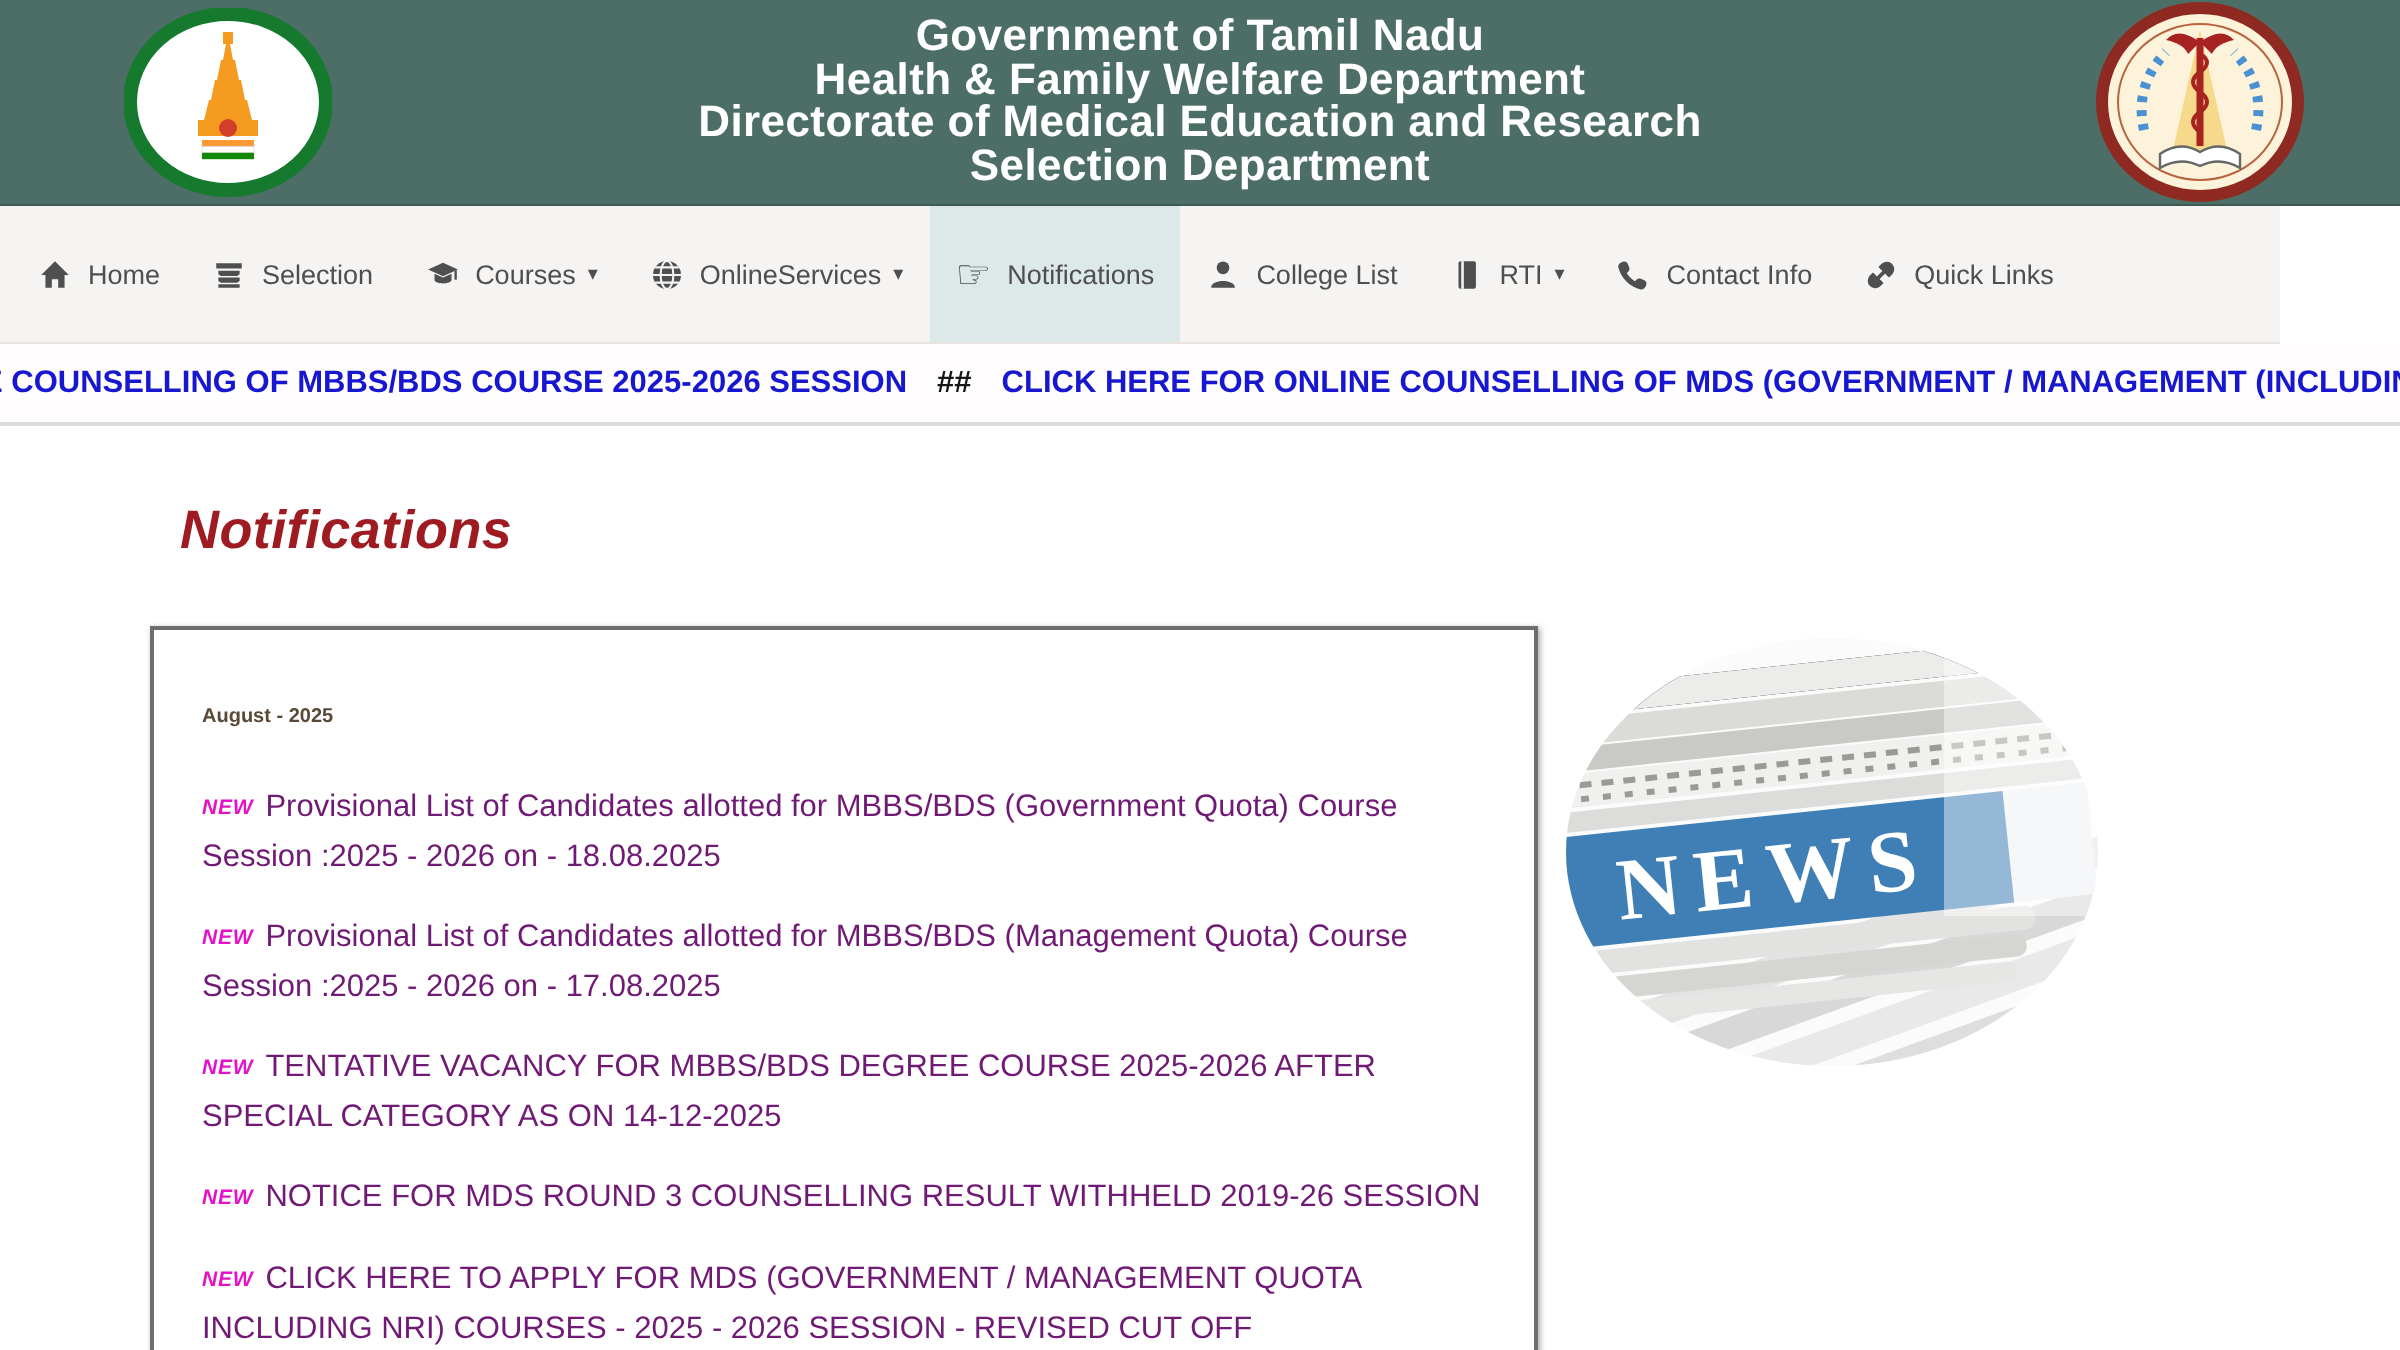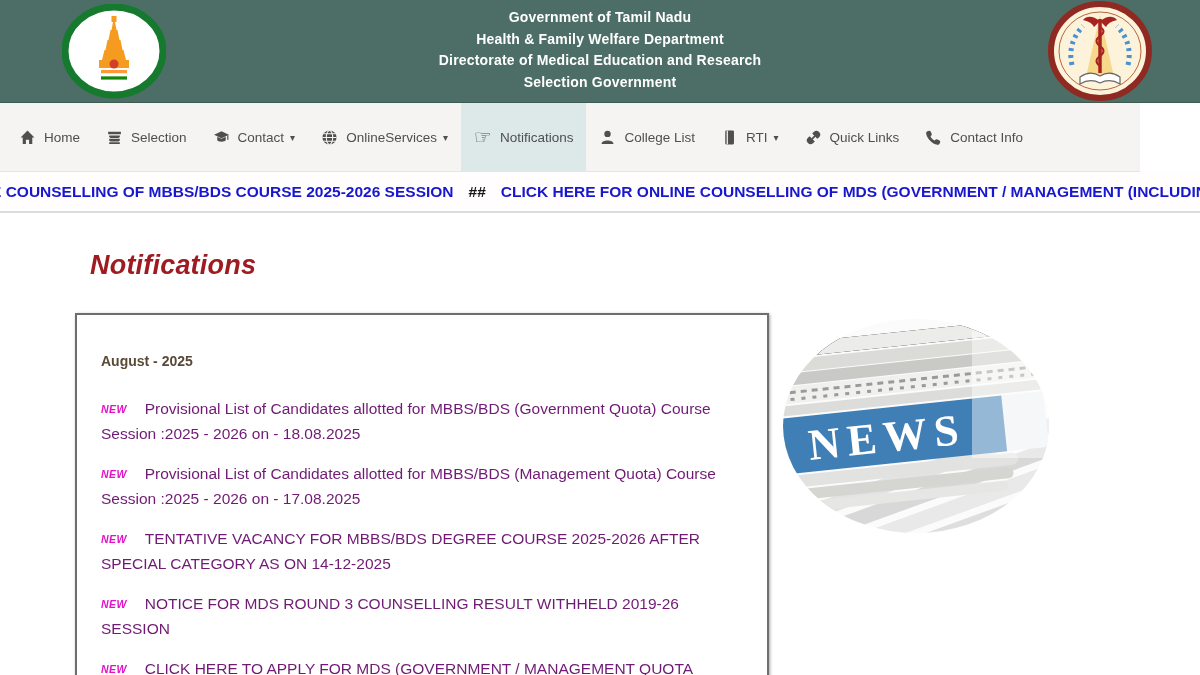--- a/index.html
+++ b/index.html
@@ -3,21 +3,21 @@
 <meta charset="utf-8">
 <style>
   * { margin:0; padding:0; box-sizing:border-box; }
   html,body { width:1200px; height:675px; overflow:hidden; background:#fff;
     font-family:"Liberation Sans", sans-serif; position:relative; }
 
   
   .header { position:absolute; left:0; top:0; width:1200px; height:103px;
     background:#4d6e66; border-bottom:1px solid #3e5a53; }
   .header-title { position:absolute; left:0; top:7px; width:1200px; text-align:center;
-    color:#ffffff; font-weight:bold; font-size:14px; line-height:21.5px; letter-spacing:.2px; }
+    color:#ffffff; font-weight:bold; font-size:22px; line-height:21.5px; letter-spacing:.2px; }
   .logo { position:absolute; }
   .logo-left { left:62px; top:4px; }
   .logo-right { left:1048px; top:1px; }
 
   
   .nav { position:absolute; left:0; top:103px; width:1140px; height:69px;
     background:#f6f4f3; display:flex; align-items:stretch; padding-left:6px;
     border-bottom:1px solid #e8e4e2; }
   .nav-item { display:flex; align-items:center; gap:8px; padding:0 13px;
     color:#4f4f4f; font-size:13.5px; cursor:pointer; white-space:nowrap; }
@@ -35,39 +35,39 @@
   .mseg.link { color:#1717cf; }
   .mseg.separator { color:#161616; }
 
   
   .page-heading { position:absolute; left:90px; top:250px; font-size:27px;
     font-style:italic; font-weight:bold; color:#9e1b22; letter-spacing:.2px; }
 
   .panel { position:absolute; left:75px; top:313px; width:694px; height:600px;
     background:#ffffff; border:2px solid #6e6e6e; box-shadow:1px 1px 3px rgba(0,0,0,.35);
     padding:38px 22px 0 24px; }
-  .month-heading { font-size:14px; font-weight:bold; color:#5b4937; margin-bottom:28px; }
+  .month-heading { font-size:10px; font-weight:bold; color:#5b4937; margin-bottom:28px; }
   .notice { font-size:15.5px; line-height:24px; margin-bottom:16px; }
   .new-badge { font-size:10.5px; font-weight:bold; font-style:italic; color:#e512c8;
-    letter-spacing:.4px; margin-right:18px; position:relative; top:-1px; }
+    letter-spacing:.4px; margin-right:6px; position:relative; top:-1px; }
   .notice a { color:#701a75; text-decoration:none; }
 
   .news-graphic { position:absolute; left:782px; top:318px; width:268px; height:222px; }
   .news-graphic text { font-family:"Liberation Serif", serif; font-weight:bold;
     fill:#ffffff; font-size:44px; letter-spacing:7px; }
 </style>
 </head>
 <body>
 
 <div class="header">
   <div class="header-title" id="header-lines">
       <div>Government of Tamil Nadu</div>
       <div>Health &amp; Family Welfare Department</div>
       <div>Directorate of Medical Education and Research</div>
-      <div>Selection Government</div>
+      <div>Selection Department</div>
     </div>
 
   <svg class="logo logo-left" width="104" height="95" viewBox="0 0 104 95">
     <ellipse cx="52" cy="47" rx="49" ry="44" fill="#ffffff" stroke="#157a2e" stroke-width="7"></ellipse>
     <g fill="#f59b1f">
       <rect x="37" y="56" width="30" height="8"></rect>
       <path d="M40 56 L42.5 46 H61.5 L64 56 Z"></path>
       <path d="M43.5 46 L45.5 36 H58.5 L60.5 46 Z"></path>
       <path d="M46.5 36 L48.5 26 H55.5 L57.5 36 Z"></path>
       <path d="M49.5 26 L51 18 H53 L54.5 26 Z"></path>
@@ -113,21 +113,21 @@
       <span>Selection</span>
     </div>
     <div class="nav-item">
       <span style="display: flex;">
         <svg viewBox="0 0 16 16" style="width: 17px; height: 17px;">
           <path d="M8 2.2 15 5.4 8 8.6 1 5.4z"></path>
           <path d="M4 7.4v3c0 .9 2 1.6 4 1.6s4-.7 4-1.6v-3L8 9.2z"></path>
           <rect x="13.4" y="5.8" width="1.1" height="4.4"></rect>
         </svg>
       </span>
-      <span>Contact</span>
+      <span>Courses</span>
       <span class="caret">▾</span>
     </div>
     <div class="nav-item">
       <span style="display: flex;">
         <svg viewBox="0 0 16 16" style="width: 17px; height: 17px;">
           <circle cx="8" cy="8" r="6.6"></circle>
           <g stroke="#f6f4f3" stroke-width="1" fill="none">
             <ellipse cx="8" cy="8" rx="3" ry="6.6"></ellipse>
             <path d="M1.4 8h13.2M2.4 4.4h11.2M2.4 11.6h11.2"></path>
           </g>
@@ -154,35 +154,35 @@
         <svg viewBox="0 0 16 16" style="width: 17px; height: 17px;">
           <rect x="4" y="1.5" width="8.2" height="13" rx="1"></rect>
           <rect x="5.3" y="1.5" width="1.2" height="13" fill="#f6f4f3"></rect>
         </svg>
       </span>
       <span>RTI</span>
       <span class="caret">▾</span>
     </div>
     <div class="nav-item">
       <span style="display: flex;">
+        <svg viewBox="0 0 16 16" style="width: 17px; height: 17px;">
+          <path d="M3.2 1.8c.9-.4 1.9 0 2.3.9l.7 1.6c.3.8.1 1.6-.5 2.2l-.6.6c.9 1.6 2.2 2.9 3.8 3.8l.6-.6c.6-.6 1.4-.8 2.2-.5l1.6.7c.9.4 1.3 1.4.9 2.3l-.4.9c-.4.8-1.3 1.3-2.2 1.1C6.7 13.9 2.1 9.3 1.1 4.4c-.2-.9.3-1.8 1.1-2.2z"></path>
+        </svg>
+      </span>
+      <span>Contact Info</span>
+    </div>
+    <div class="nav-item">
+      <span style="display: flex;">
         <svg viewBox="0 0 16 16" fill="none" stroke="#4f4f4f" stroke-width="1.7" style="width: 17px; height: 17px;">
           <path d="M6.3 9.7 9.7 6.3"></path>
           <path d="M7.4 4.8 9 3.2a2.7 2.7 0 0 1 3.8 3.8L11.2 8.6"></path>
           <path d="M8.6 11.2 7 12.8a2.7 2.7 0 0 1-3.8-3.8L4.8 7.4"></path>
         </svg>
       </span>
       <span>Quick Links</span>
-    </div>
-    <div class="nav-item">
-      <span style="display: flex;">
-        <svg viewBox="0 0 16 16" style="width: 17px; height: 17px;">
-          <path d="M3.2 1.8c.9-.4 1.9 0 2.3.9l.7 1.6c.3.8.1 1.6-.5 2.2l-.6.6c.9 1.6 2.2 2.9 3.8 3.8l.6-.6c.6-.6 1.4-.8 2.2-.5l1.6.7c.9.4 1.3 1.4.9 2.3l-.4.9c-.4.8-1.3 1.3-2.2 1.1C6.7 13.9 2.1 9.3 1.1 4.4c-.2-.9.3-1.8 1.1-2.2z"></path>
-        </svg>
-      </span>
-      <span>Contact Info</span>
     </div>
   </div>
 
 <div class="marquee">
   <div class="marquee-inner" id="marquee-inner"><a class="mseg link" href="#">E COUNSELLING OF MBBS/BDS COURSE 2025-2026 SESSION</a><span class="mseg separator">##</span><a class="mseg link" href="#">CLICK HERE FOR ONLINE COUNSELLING OF MDS (GOVERNMENT / MANAGEMENT (INCLUDING MINORITY) / NRI QUOTA) COURSES 2025 -</a></div>
 </div>
 
 <div class="page-heading">Notifications</div>
 
 <div class="panel">

